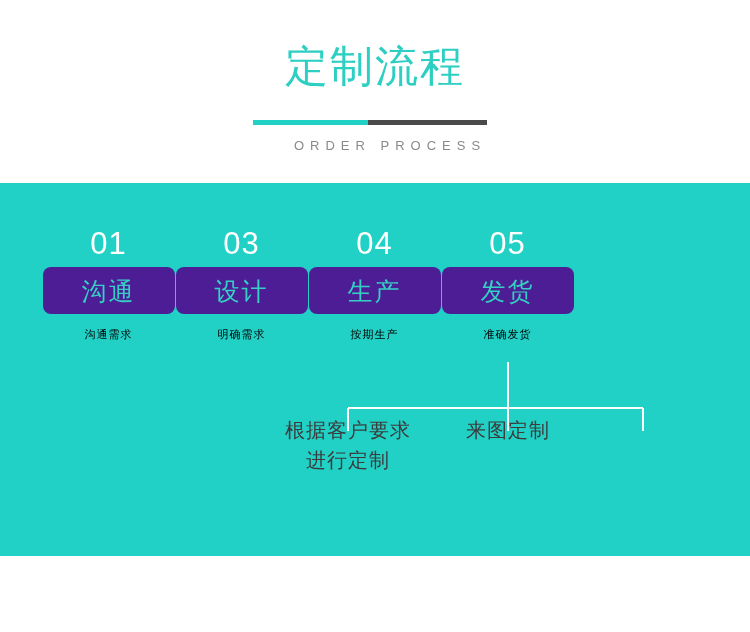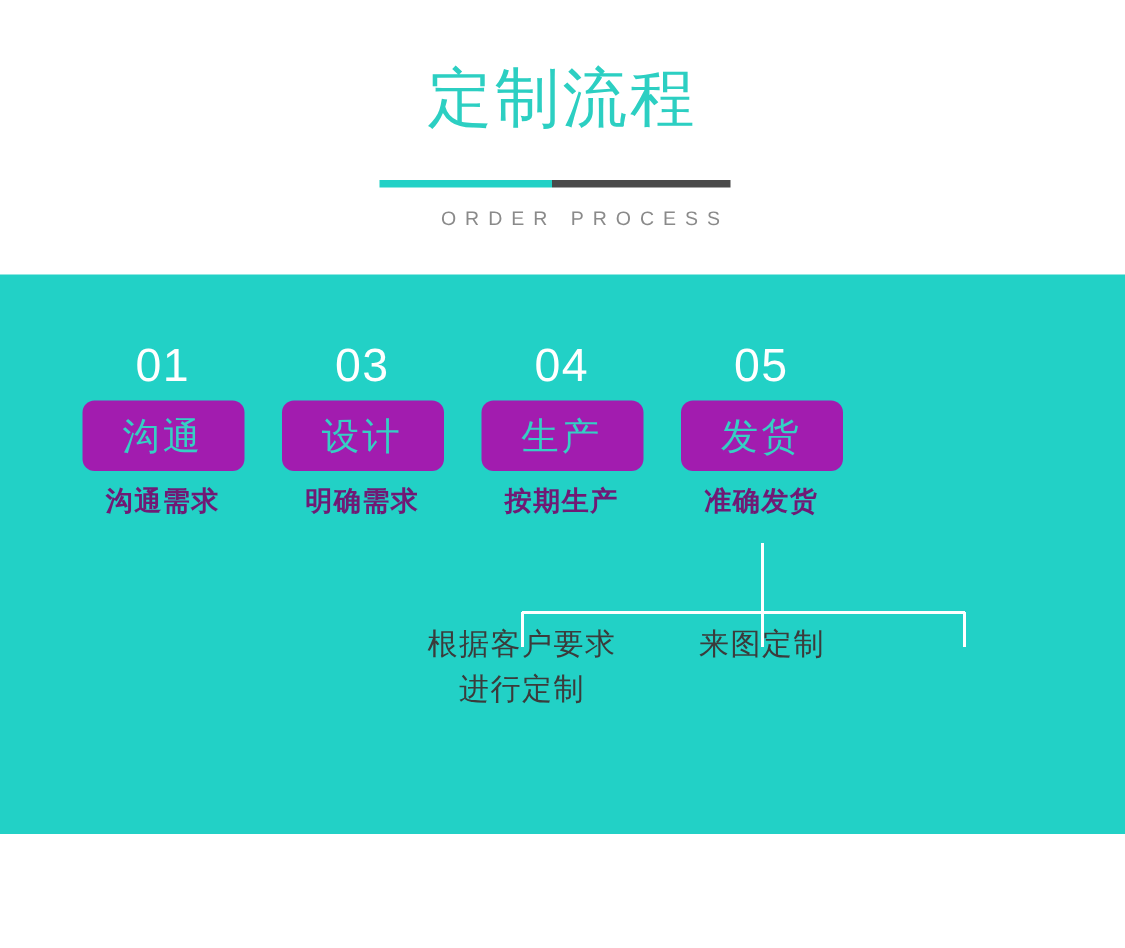--- a/index.html
+++ b/index.html
@@ -97,42 +97,42 @@
   }
   .step-number {
     font-size: 31px;
     line-height: 38px;
     font-weight: 300;
     color: #ffffff;
     letter-spacing: 1px;
     margin-bottom: 4px;
   }
   .step-box {
-    width: 108px;
+    width: 132px;
     height: 47px;
-    background: #a21caf;
+    background: #4c1d95;
     border-radius: 8px;
     display: flex;
     align-items: center;
     justify-content: center;
     box-sizing: border-box;
   }
   .step-box-label {
     font-size: 25px;
     line-height: 30px;
     font-weight: 400;
     color: #35cfc4;
     letter-spacing: 2px;
   }
   .step-caption {
     margin-top: 9px;
-    font-size: 18px;
+    font-size: 11px;
     line-height: 22px;
-    font-weight: 700;
-    color: #701a75;
+    font-weight: 400;
+    color: #000000;
     letter-spacing: 1px;
     white-space: nowrap;
   }
 
   
   .bracket {
     position: absolute;
     left: 0;
     top: 0;
     width: 750px;

